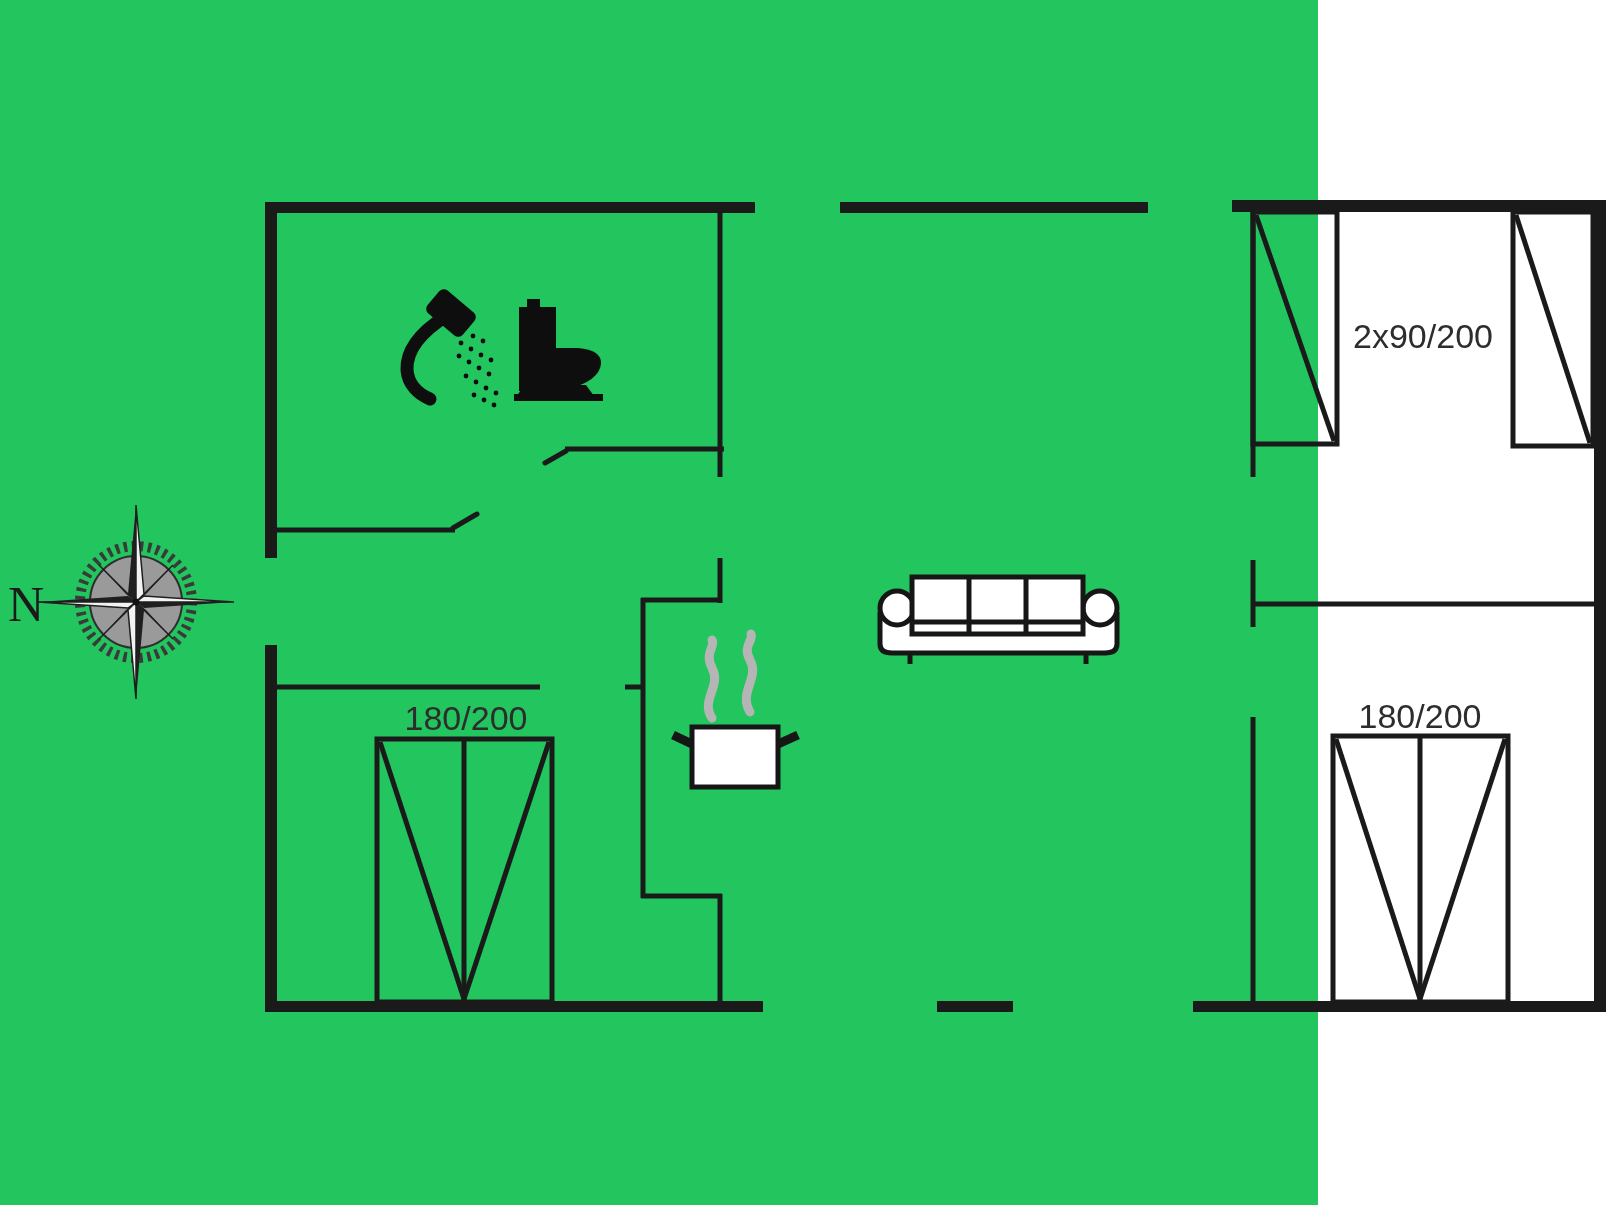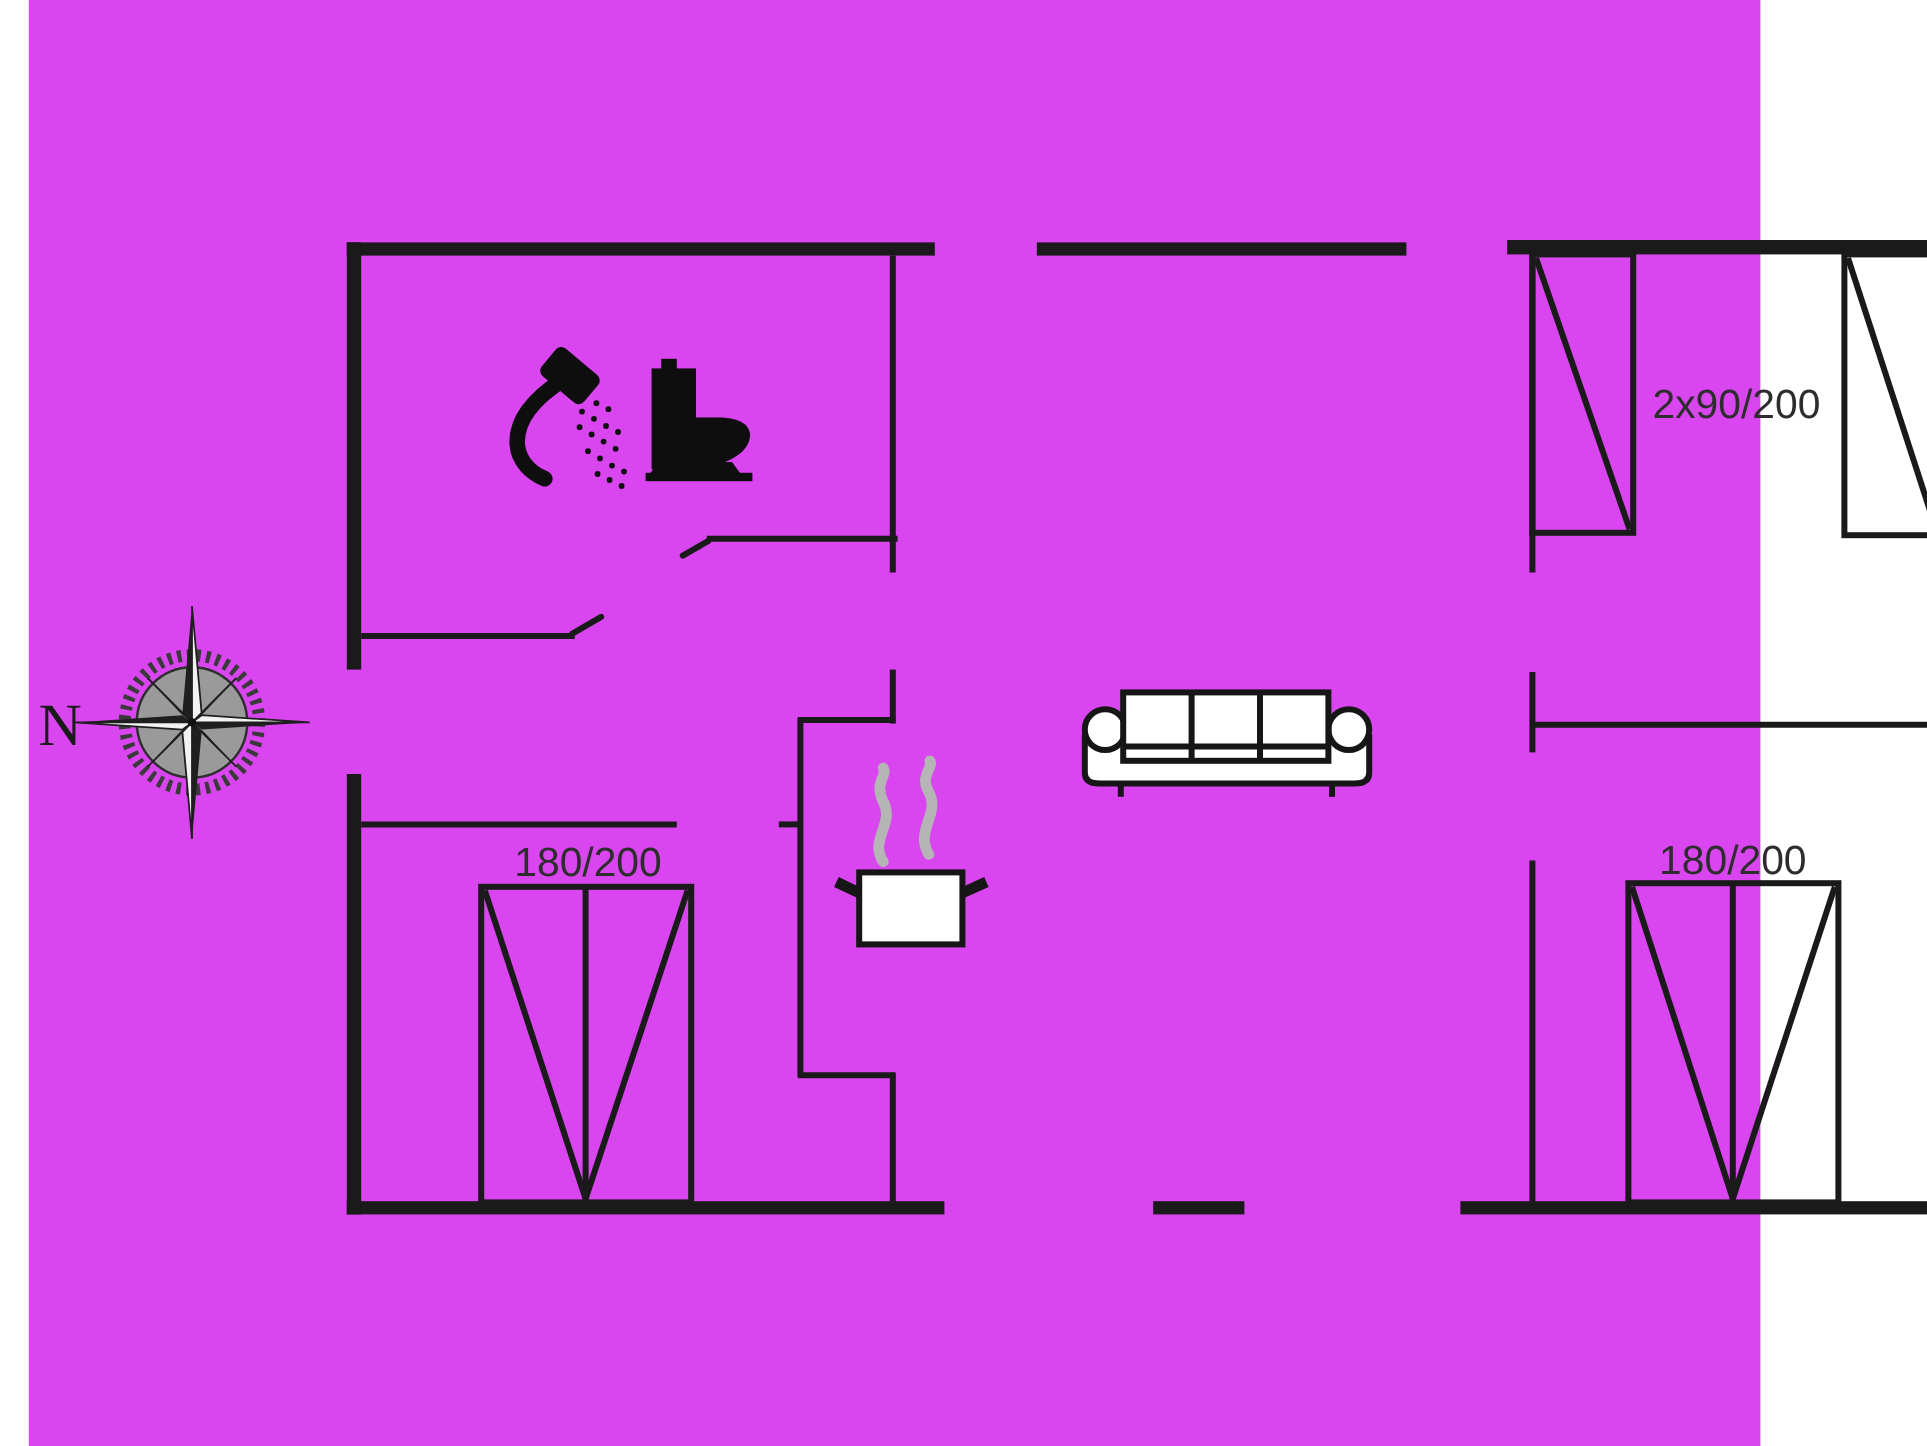--- a/index.html
+++ b/index.html
@@ -5,25 +5,24 @@
   html,body{
     margin:0;
     padding:0;
     background:#ffffff;
     width:1606px;
     height:1205px;
     overflow:hidden;
     font-family:"Liberation Sans", sans-serif;
   }
   .plan-wrap{
-    width:1443px;
+    width:1318px;
     height:1205px;
     position:relative;
-    background:#d946ef;
-    margin-left:24px;
+    background:#22c55e;
   }
   svg{display:block}
   .wall{fill:#1a1a1a;}
   .thinwall{stroke:#1a1a1a;stroke-width:5;fill:none;stroke-linecap:butt;}
   .doorleaf{stroke:#1a1a1a;stroke-width:5;fill:none;stroke-linecap:round;}
   .bed{stroke:#1a1a1a;stroke-width:5;fill:none;stroke-linejoin:miter;}
   .furn{stroke:#161616;stroke-width:5;fill:#ffffff;}
   .icon-black{fill:#0e0e0e;}
   .steam{stroke:#b5b5b5;stroke-width:9;fill:none;stroke-linecap:round;}
   .bedlabel{

